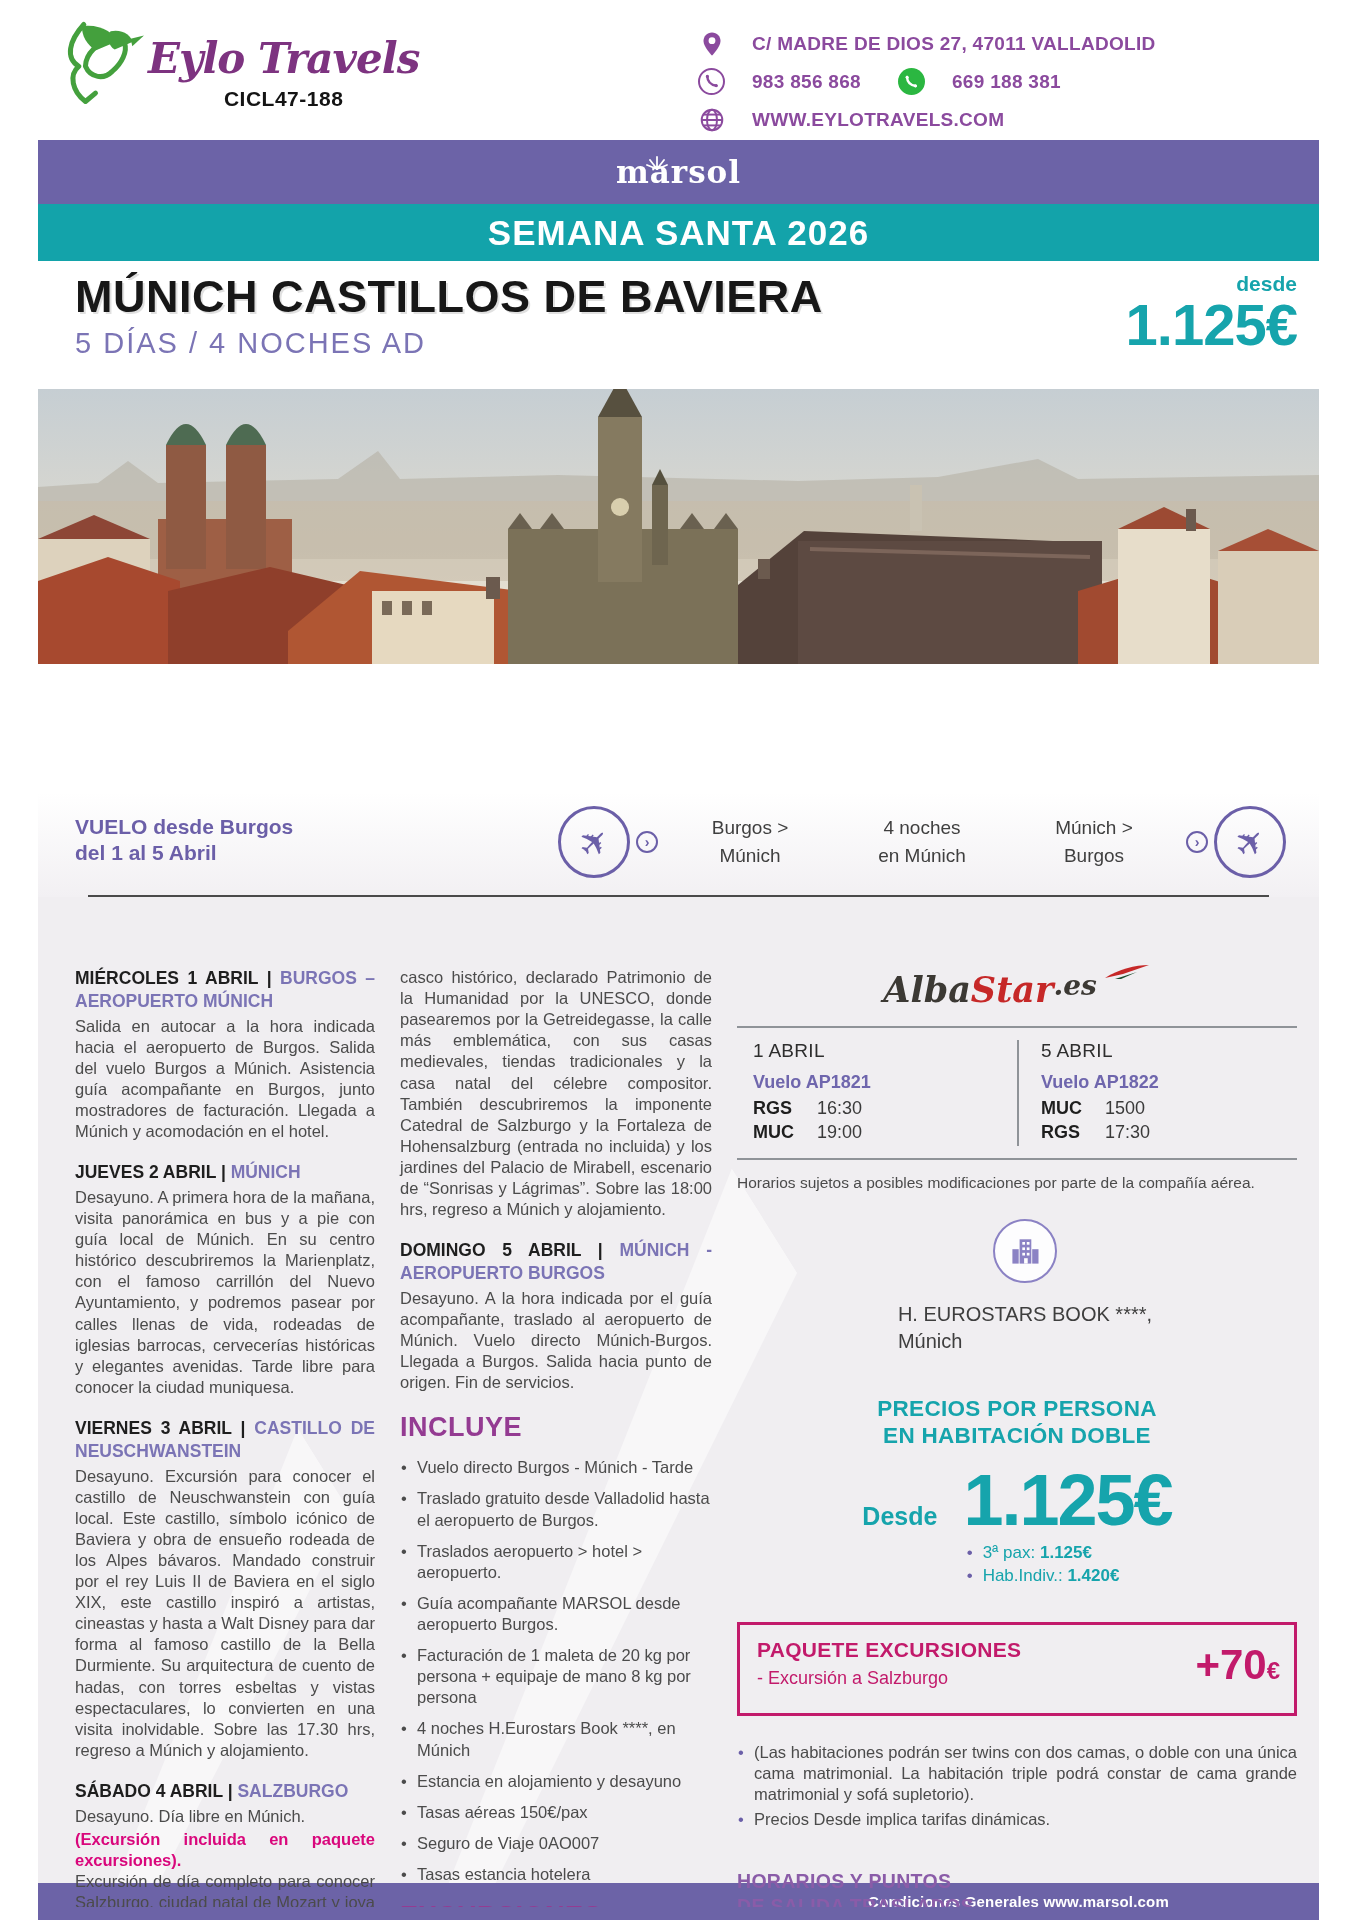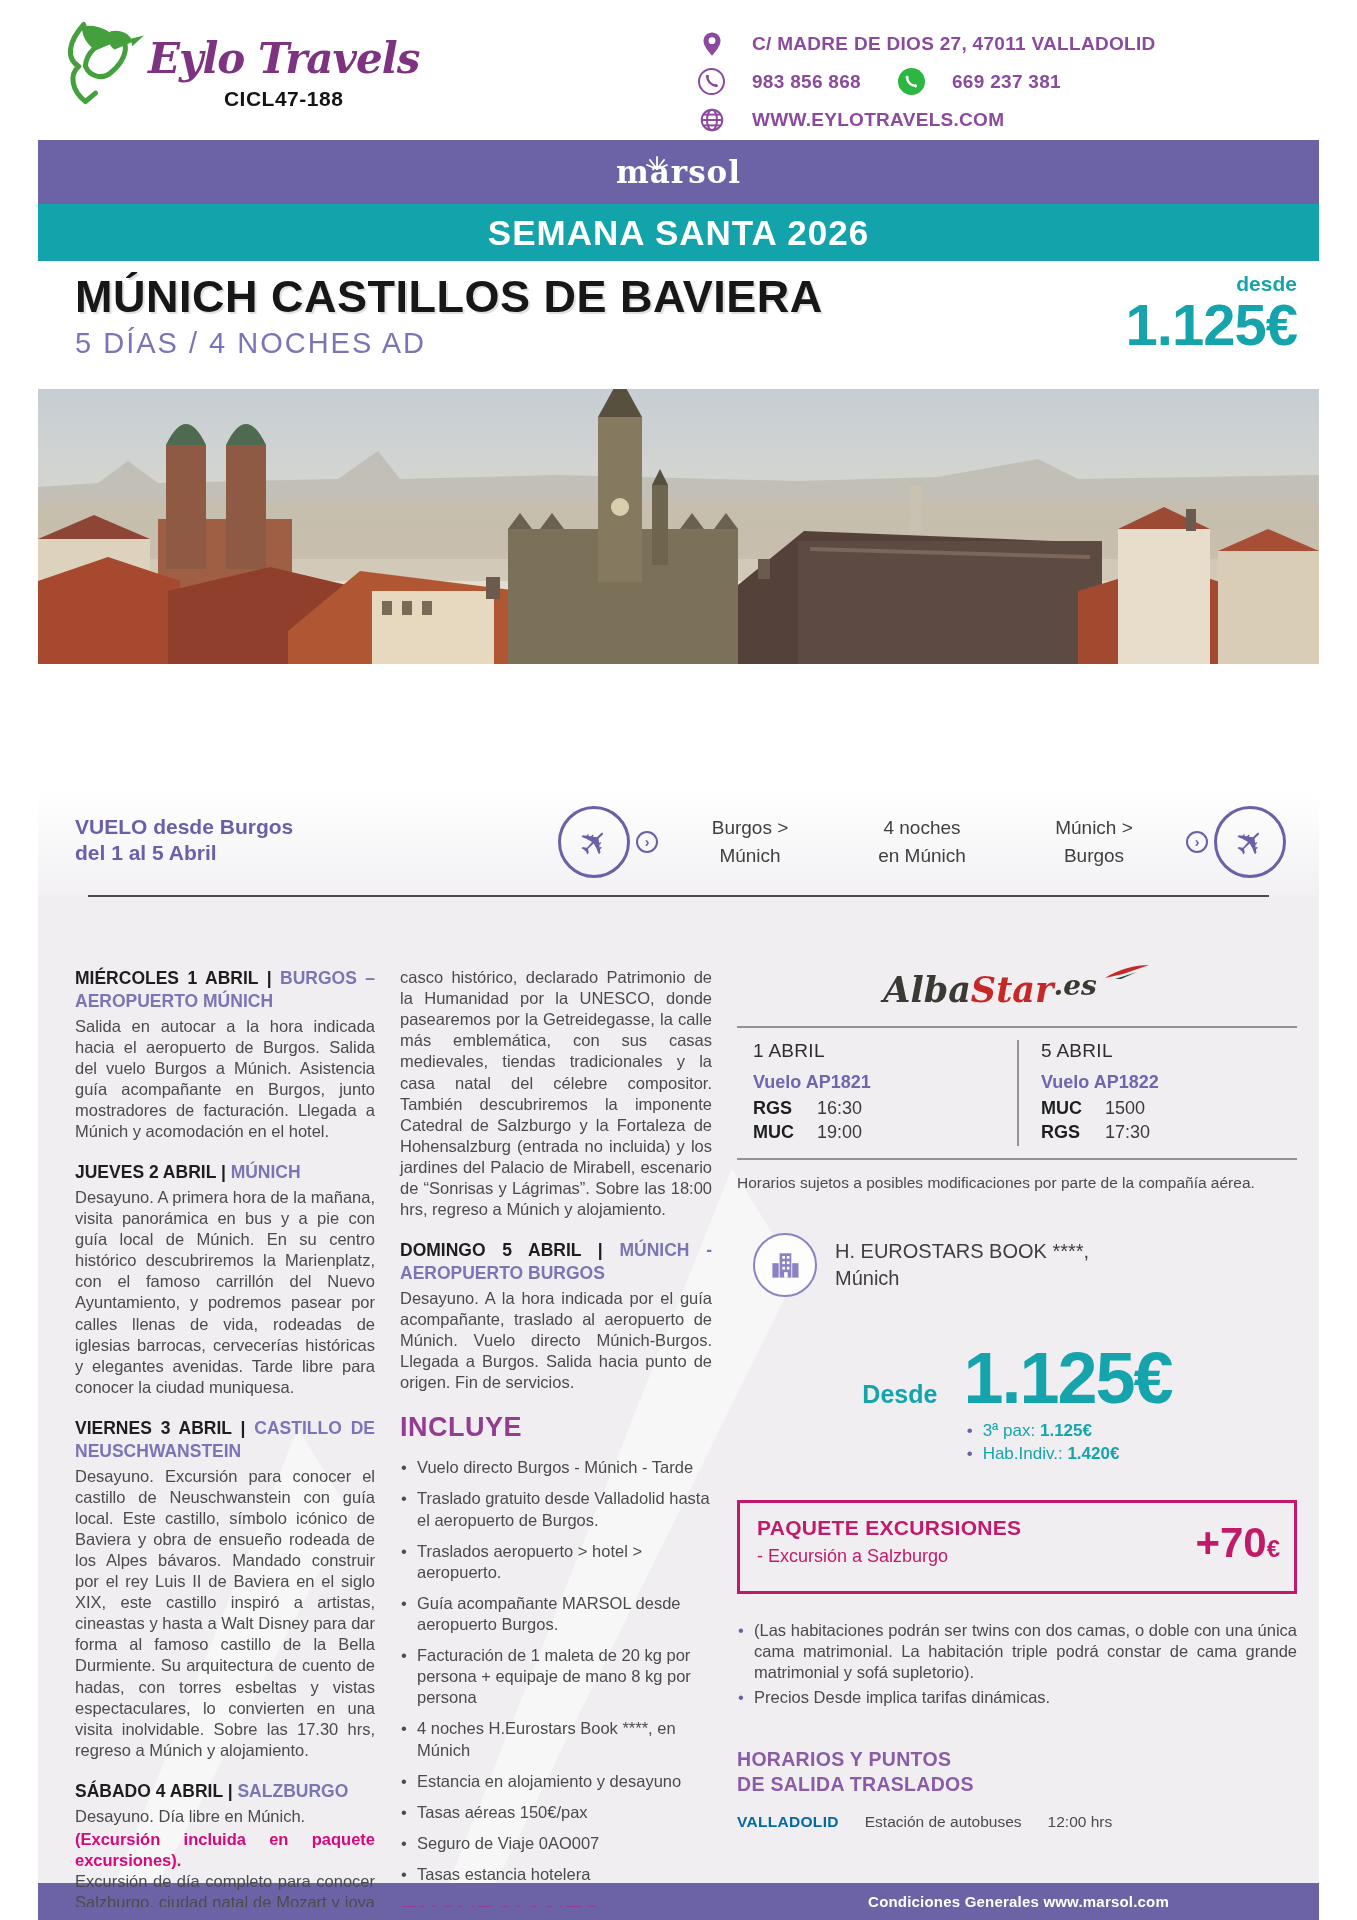--- a/index.html
+++ b/index.html
@@ -83,21 +83,21 @@
   .albastar svg { margin-left:6px; transform:translateY(-6px); }
   .ftable { border-top:2px solid #8f9398; border-bottom:2px solid #8f9398; display:flex; padding:12px 0; }
   .fcol { width:50%; padding-left:16px; }
   .fcol + .fcol { border-left:2px solid #8f9398; padding-left:22px; }
   .fdate { font-size:19px; color:#2e2e2e; margin-bottom:10px; letter-spacing:.3px; }
   .fflight { font-size:18px; font-weight:800; color:#6f66ad; margin-bottom:5px; }
   .frow { display:flex; font-size:18px; margin-bottom:3px; }
   .fcode { width:64px; font-weight:800; color:#1e1e1e; }
   .ftime { color:#3a3a3a; }
   .fnote { font-size:15.5px; color:#4b4b4b; line-height:1.3; margin-top:13px; }
-  .hotel { display:flex; align-items:center; gap:18px; margin-top:40px; padding-left:16px; }
+  .hotel { display:flex; align-items:center; gap:18px; margin-top:26px; padding-left:16px;flex-direction:column; }
   .hotel-circle { width:64px; height:64px; border:2px solid #8b82c4; border-radius:50%;
     display:flex; align-items:center; justify-content:center; flex:0 0 auto; background:#fdfdfe; }
   .hotel-name { font-size:20px; color:#3e3e3e; line-height:1.35; }
   .precios { text-align:center; margin-top:40px; }
   .precios-h { color:#16a4ac; font-size:22.5px; font-weight:800; line-height:1.2; letter-spacing:.3px; }
   .big-price { display:flex; align-items:baseline; justify-content:center; gap:26px; margin-top:10px; }
   .big-price .desde { color:#16a4ac; font-size:25px; font-weight:800; }
   .big-price .amount { color:#16a4ac; font-size:72px; font-weight:800; letter-spacing:-2px; }
   .extras { width:fit-content; margin:2px auto 0; transform:translateX(26px); text-align:left; }
   .extras .xrow { position:relative; padding-left:16px; font-size:17px; color:#16a4ac; margin-bottom:3px; }
@@ -162,21 +162,21 @@
       </svg>
     </span>
     <span class="c-num">983 856 868</span>
     <span class="c-icon wa-badge">
       <svg viewBox="0 0 24 24" width="16" height="16">
         <path d="M6 4.5 Q6.5 16 19 18" fill="none" stroke="#ffffff" stroke-width="3.6" stroke-linecap="round"></path>
         <circle cx="6.2" cy="4.8" r="2.3" fill="#ffffff"></circle>
         <circle cx="18.6" cy="17.8" r="2.3" fill="#ffffff"></circle>
       </svg>
     </span>
-    <span>669 237 381</span>
+    <span>669 188 381</span>
   </div>
   <div class="c-line">
     <span class="c-icon">
       <svg viewBox="0 0 24 24" width="26" height="26">
         <g fill="none" stroke="#8b4a9e" stroke-width="1.8">
           <circle cx="12" cy="12" r="9.5"></circle>
           <ellipse cx="12" cy="12" rx="4.6" ry="9.5"></ellipse>
           <line x1="2.5" y1="12" x2="21.5" y2="12"></line>
           <line x1="4" y1="7" x2="20" y2="7"></line>
           <line x1="4" y1="17" x2="20" y2="17"></line>
@@ -425,20 +425,24 @@
             </g>
           </svg>
         </div>
         <div class="hotel-name">
           <span>H. EUROSTARS BOOK ****,</span><br>
           <span>Múnich</span>
         </div>
       </div>
 
       <div class="precios">
+        <div class="precios-h">
+          <span>PRECIOS POR PERSONA</span><br>
+          <span>EN HABITACIÓN DOBLE</span>
+        </div>
         <div class="big-price">
           <span class="desde">Desde</span>
           <span class="amount">1.125€</span>
         </div>
         <div class="extras">
           <div class="xrow">
             <span>3ª pax:</span>
             <span class="xval">1.125€</span>
           </div>
           <div class="xrow">

